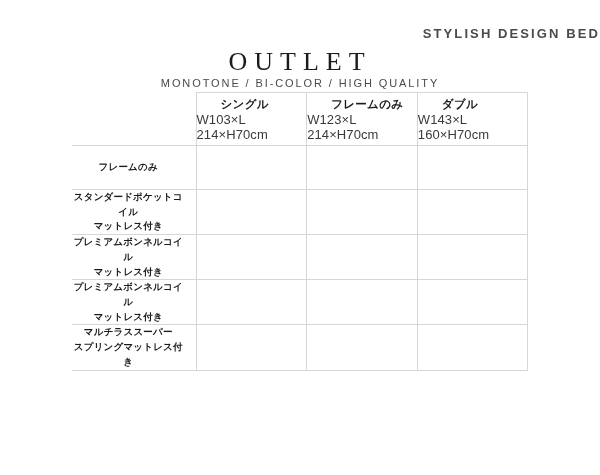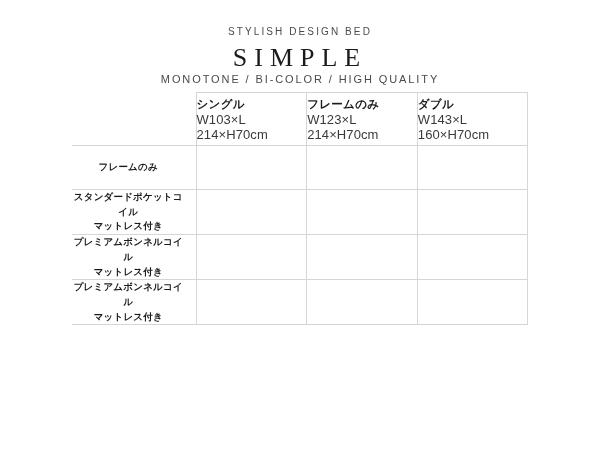--- a/index.html
+++ b/index.html
@@ -20,24 +20,25 @@
     height: 475px;
     box-sizing: border-box;
   }
 
   
   .header {
     text-align: center;
     padding-top: 26px;
   }
   .eyebrow {
-    font-size: 10px;
+    font-size: 13px;
     letter-spacing: 2.1px;
     color: #4a4a4a;
-    font-weight: 400;
+    font-weight: 700;
+    text-align: right;
   }
   .brand {
     margin-top: 6px;
     font-size: 26px;
     letter-spacing: 7px;
     font-weight: 400;
     color: #1b1b1b;
     font-family: "Liberation Serif", serif;
   }
   .tagline1 {
@@ -82,20 +83,21 @@
   thead th.corner {
     border-top: none;
     border-left: none;
   }
   .size-name {
     font-size: 11.5px;
     font-weight: bold;
     color: #1b1b1b;
     letter-spacing: 0.3px;
     display: block;
+    padding-left: 24px;
   }
   .size-dim {
     font-size: 13px;
     color: #3a3a3a;
     letter-spacing: 0.1px;
     display: block;
   }
 
   tbody td.rowlabel {
     height: 43px;
@@ -113,21 +115,21 @@
   }
   .rowlabel span { display: block; }
 </style>
 </head>
 <body>
 
 <div class="page">
 
   <div class="header">
     <div class="eyebrow">STYLISH DESIGN BED</div>
-    <div class="brand">SIMPLE</div>
+    <div class="brand">OUTLET</div>
     <div class="tagline1">MONOTONE / BI-COLOR / HIGH QUALITY</div>
     <div class="tagline2">SIMPLE DESIGN / POWER OUTLET / STORAGE / 7TYPE×3SIZE</div>
   </div>
 
   <div class="table-wrap">
     <table class="spec">
       <colgroup>
         <col class="rowhead">
         <col class="sizecol">
         <col class="sizecol">
@@ -180,17 +182,26 @@
         </tr>
         <tr>
           <td class="rowlabel">
             <span>プレミアムボンネルコイル</span>
             <span>マットレス付き</span>
           </td>
           <td class="cell"></td>
           <td class="cell"></td>
           <td class="cell"></td>
         </tr>
+        <tr>
+          <td class="rowlabel">
+            <span>マルチラススーパー</span>
+            <span>スプリングマットレス付き</span>
+          </td>
+          <td class="cell"></td>
+          <td class="cell"></td>
+          <td class="cell"></td>
+        </tr>
       </tbody>
     </table>
   </div>
 
 </div>
 
 </body></html>

